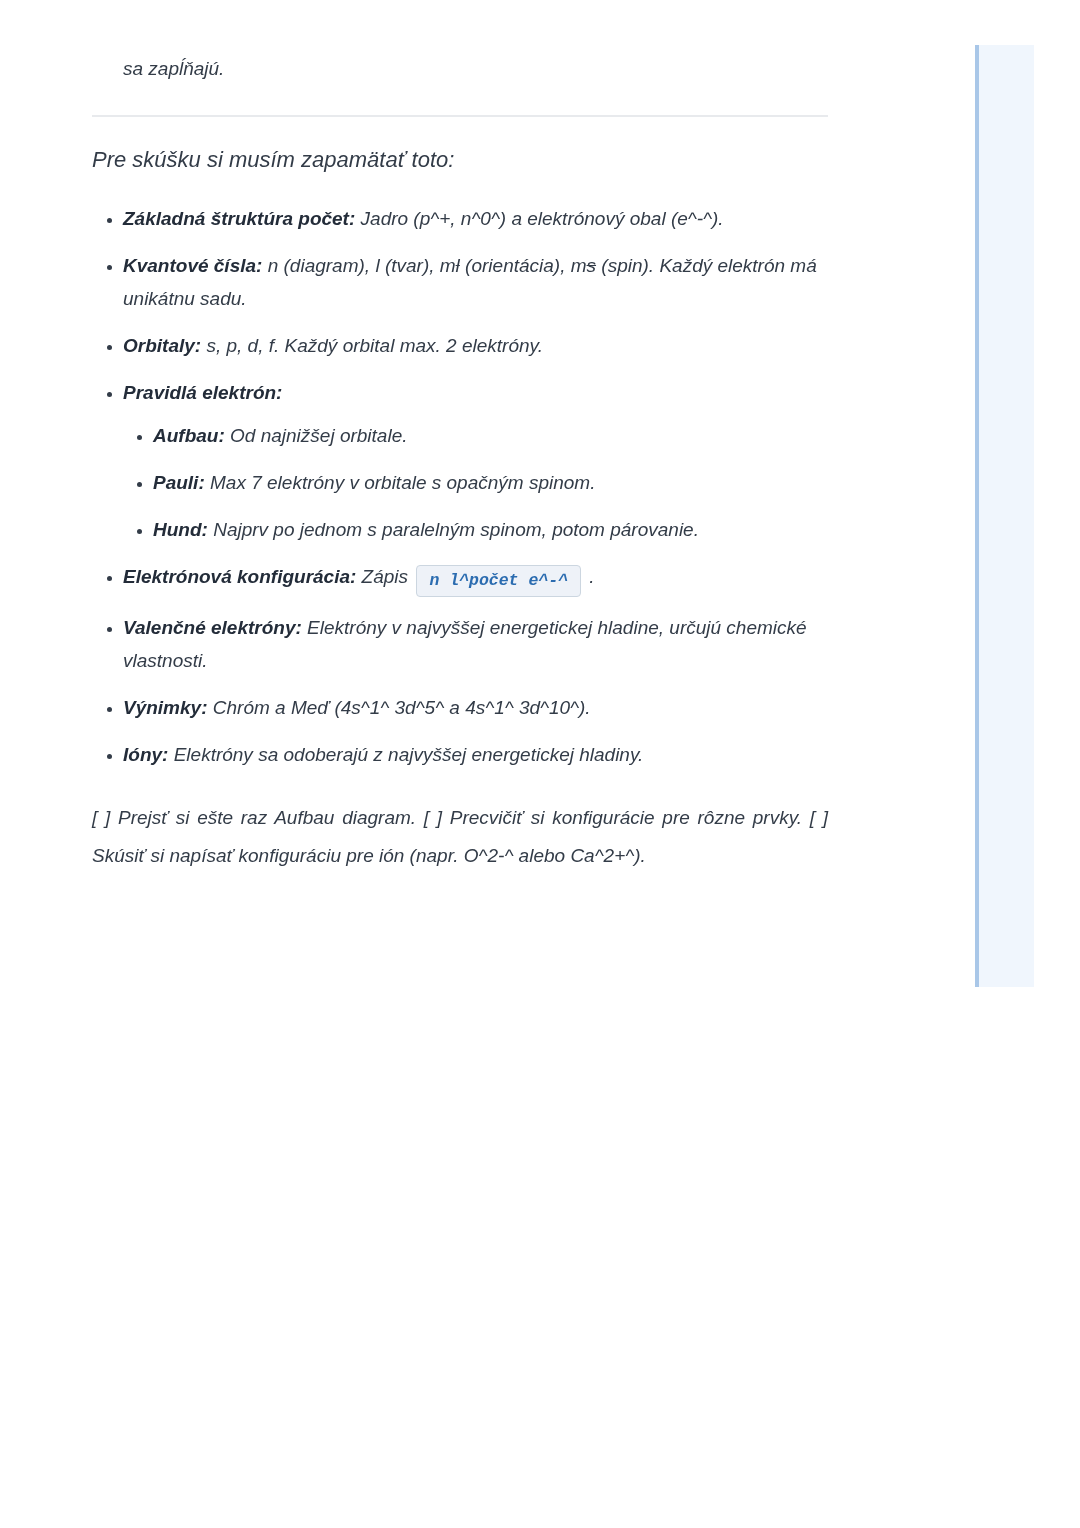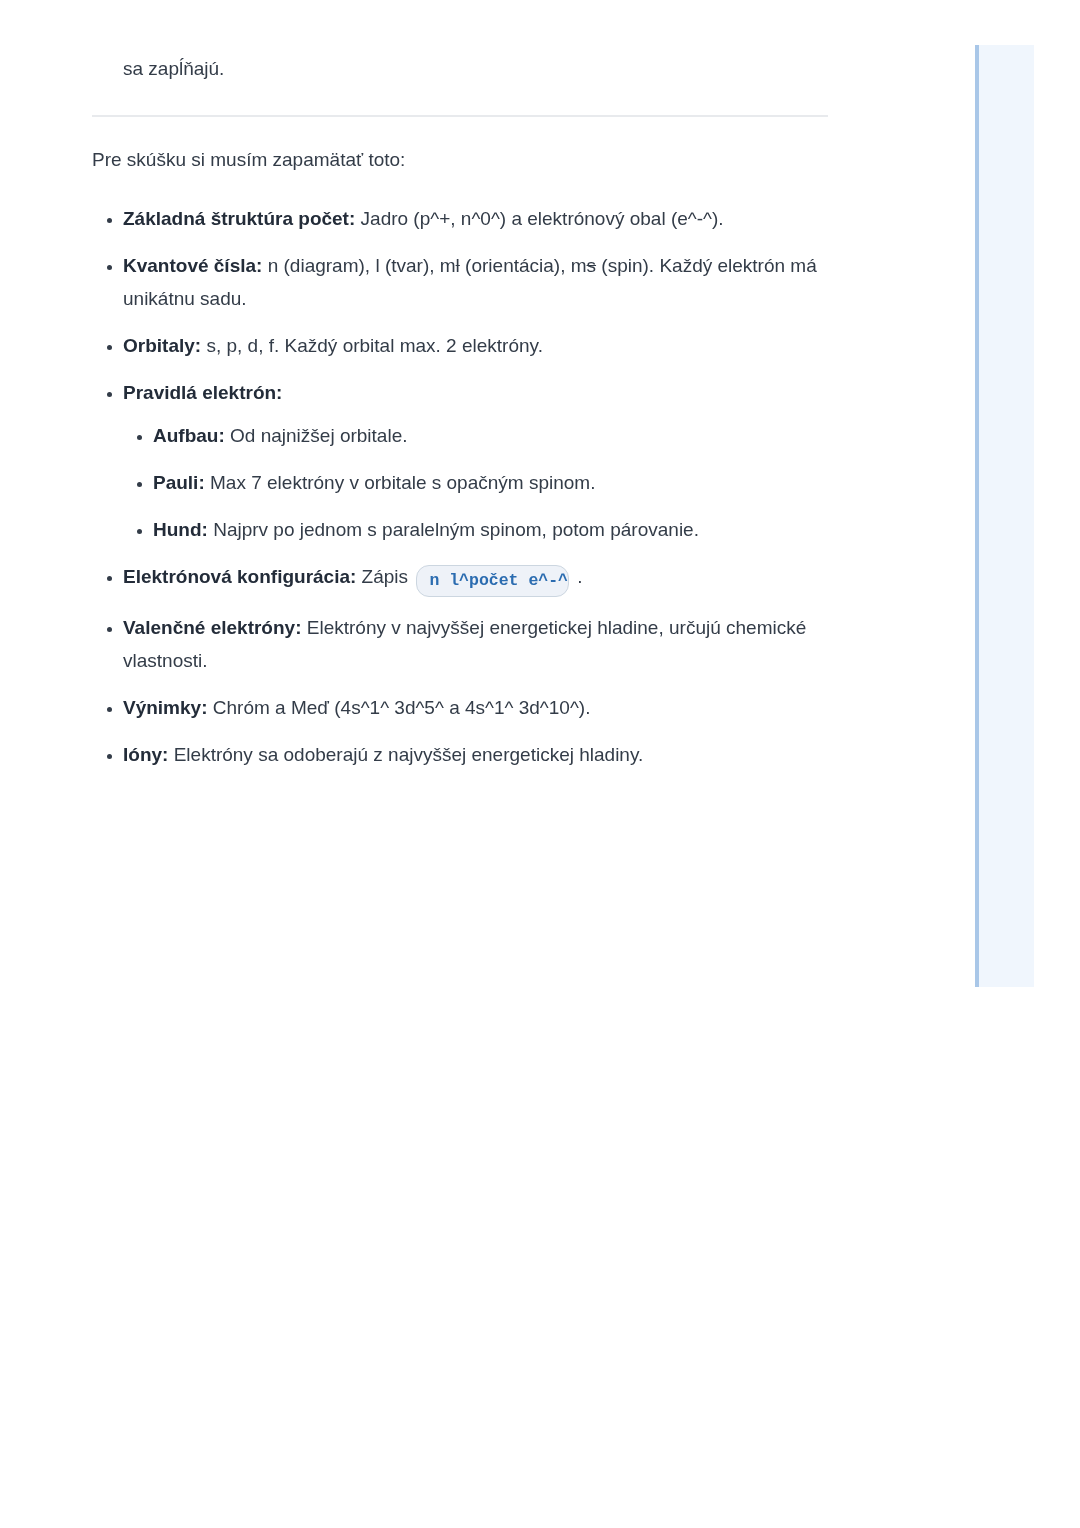--- a/index.html
+++ b/index.html
@@ -18,20 +18,21 @@
   * { margin: 0; padding: 0; box-sizing: border-box; }
   html, body { background: #ffffff; }
   .page {
     position: relative;
     width: 1080px;
     height: 1276px;
     background: #ffffff;
     overflow: hidden;
     font-family: "Liberation Sans", "DejaVu Sans", sans-serif;
     color: var(--body-text);
+    font-style: italic;
   }
   .right-panel {
     position: absolute;
     left: 975px;
     top: 45px;
     width: 59px;
     height: 942px;
     background: var(--panel-bg);
     border-left: 4px solid var(--panel-border);
   }
@@ -57,21 +58,21 @@
     font-size: 32px;
     line-height: 40px;
     font-weight: 700;
     letter-spacing: -0.5px;
     color: var(--heading);
     padding-bottom: 14px;
     border-bottom: 4px solid var(--heading-underline);
   }
   .intro {
     margin-top: 26px;
-    font-size: 19px;
+    font-size: 22px;
     line-height: 33px;
   }
   ul.summary-list {
     margin-top: 26px;
     padding-left: 31px;
     list-style: disc outside;
   }
   ul.summary-list li::marker { color: var(--body-text); font-size: 15px; }
   ul.summary-list > li {
     font-size: 19px;
@@ -92,22 +93,22 @@
   .strike { text-decoration: line-through; }
   .code-chip {
     display: inline-block;
     font-family: "Liberation Mono", "DejaVu Sans Mono", monospace;
     font-size: 16.5px;
     line-height: 1;
     color: var(--code-text);
     font-weight: 700;
     background: var(--code-bg);
     border: 1.5px solid var(--code-border);
-    border-radius: 13px;
-    padding: 7px 0 6px 12px;
+    border-radius: 4px;
+    padding: 7px 12px 6px 12px;
     margin: 0 3px;
     vertical-align: -2px;
   }
   .checklist {
     margin-top: 28px;
     font-size: 19px;
     line-height: 38px;
     text-align: justify;
   }
   .footer {
@@ -174,18 +175,19 @@
       <li>
         <span class="b">Výnimky:</span><span> Chróm a Meď (4s^1^ 3d^5^ a 4s^1^ 3d^10^).</span>
       </li>
 
       <li>
         <span class="b">Ióny:</span><span> Elektróny sa odoberajú z najvyššej energetickej hladiny.</span>
       </li>
 
     </ul>
 
+    <p class="checklist">[ ] Prejsť si ešte raz Aufbau diagram. [ ] Precvičiť si konfigurácie pre rôzne prvky. [ ] Skúsiť si napísať konfiguráciu pre ión (napr. O^2-^ alebo Ca^2+^).</p>
 
   </main>
 
   <div class="footer">(c) Knowunity 2025</div>
 
 </div>
 
 </body></html>

